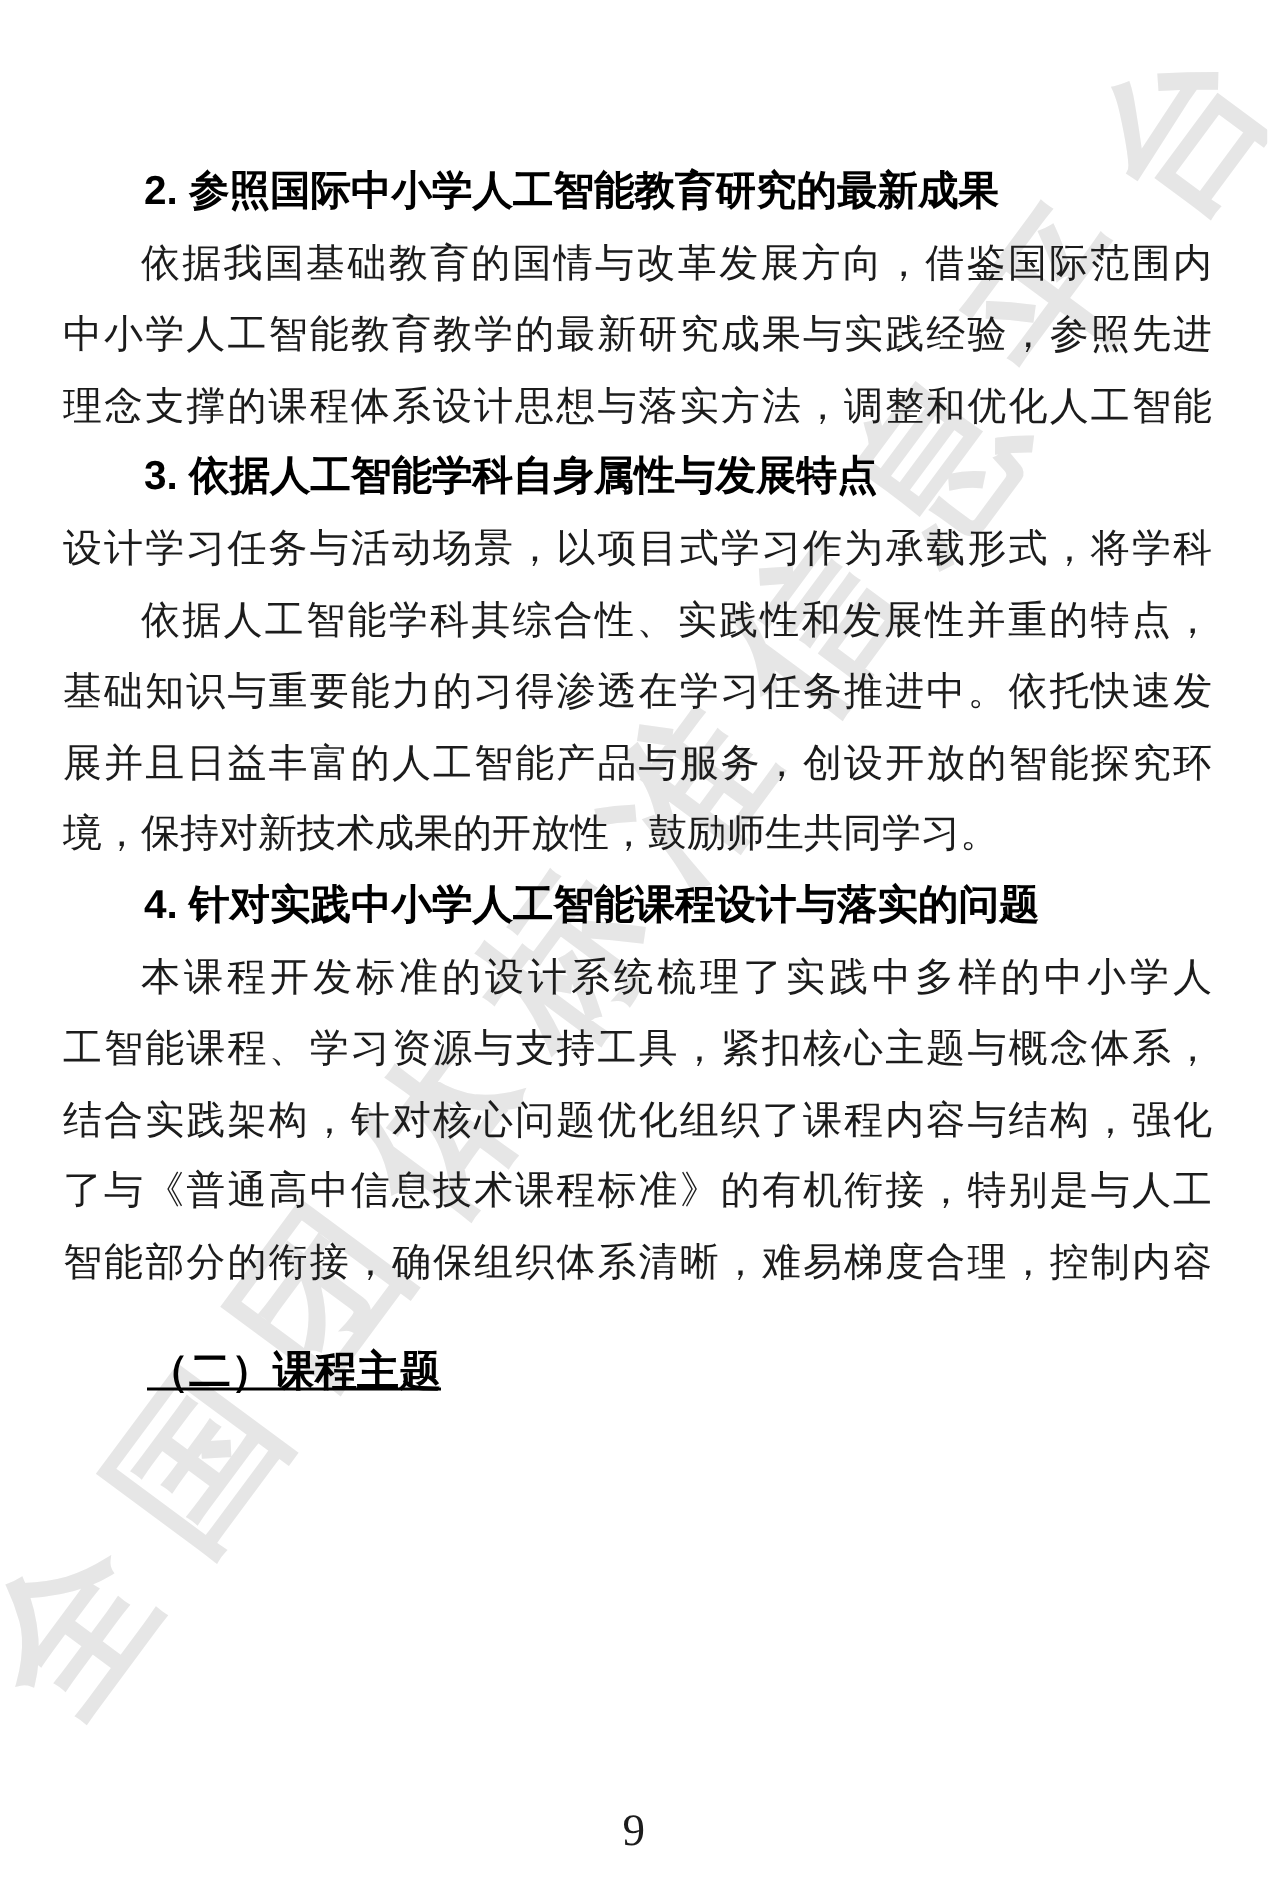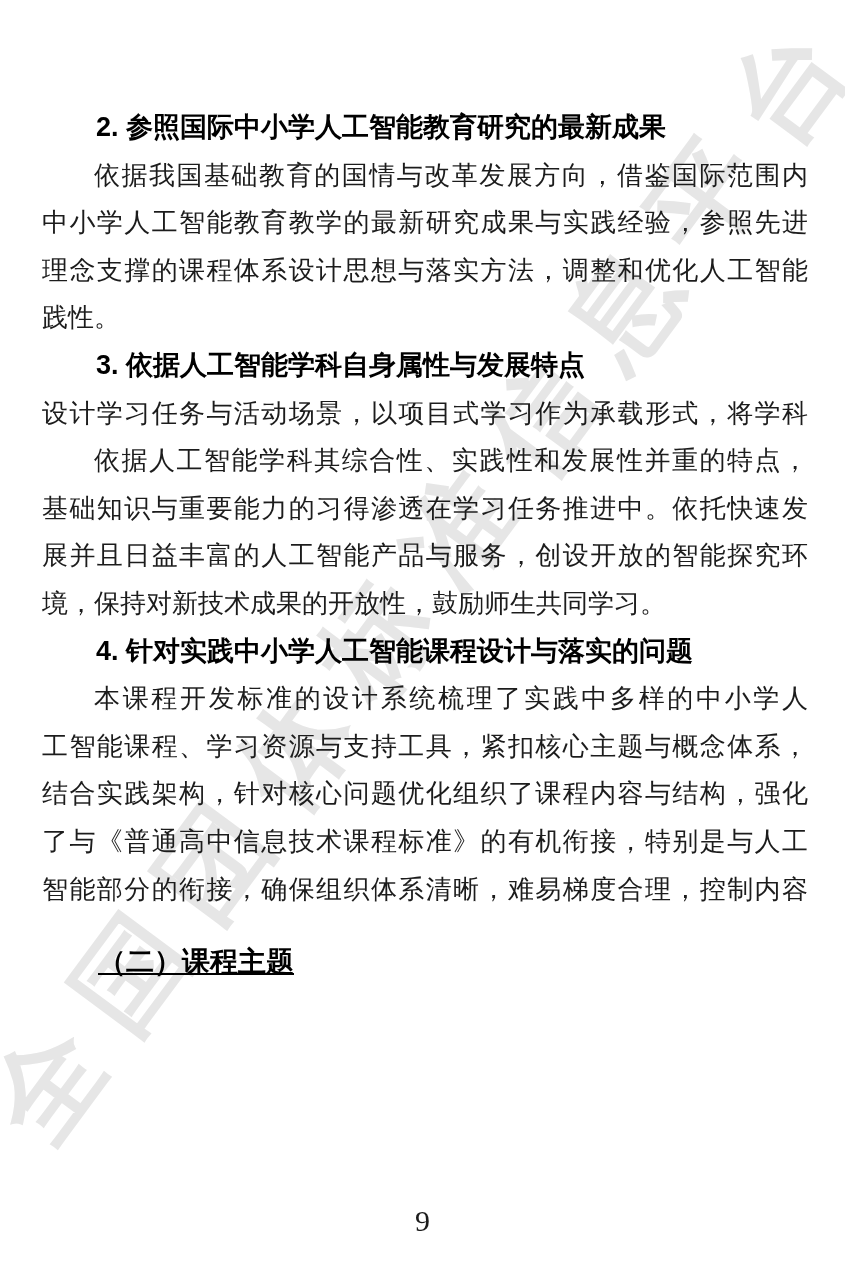--- a/index.html
+++ b/index.html
@@ -97,21 +97,20 @@
   <div class="watermark" style="color: rgb(230, 230, 230);">全国团体标准信息平台</div>
 
   <div class="content">
 
     <div class="num-heading">2. 参照国际中小学人工智能教育研究的最新成果</div>
 
     <div class="para">
         <div class="line first">依据我国基础教育的国情与改革发展方向，借鉴国际范围内</div>
         <div class="line">中小学人工智能教育教学的最新研究成果与实践经验，参照先进</div>
         <div class="line">理念支撑的课程体系设计思想与落实方法，调整和优化人工智能</div>
-        <div class="line last">践性。</div>
       </div>
 
     <div class="num-heading">3. 依据人工智能学科自身属性与发展特点</div>
 
     <div class="para">
         <div class="line">设计学习任务与活动场景，以项目式学习作为承载形式，将学科</div>
         <div class="line first">依据人工智能学科其综合性、实践性和发展性并重的特点，</div>
         <div class="line">基础知识与重要能力的习得渗透在学习任务推进中。依托快速发</div>
         <div class="line">展并且日益丰富的人工智能产品与服务，创设开放的智能探究环</div>
         <div class="line last">境，保持对新技术成果的开放性，鼓励师生共同学习。</div>

